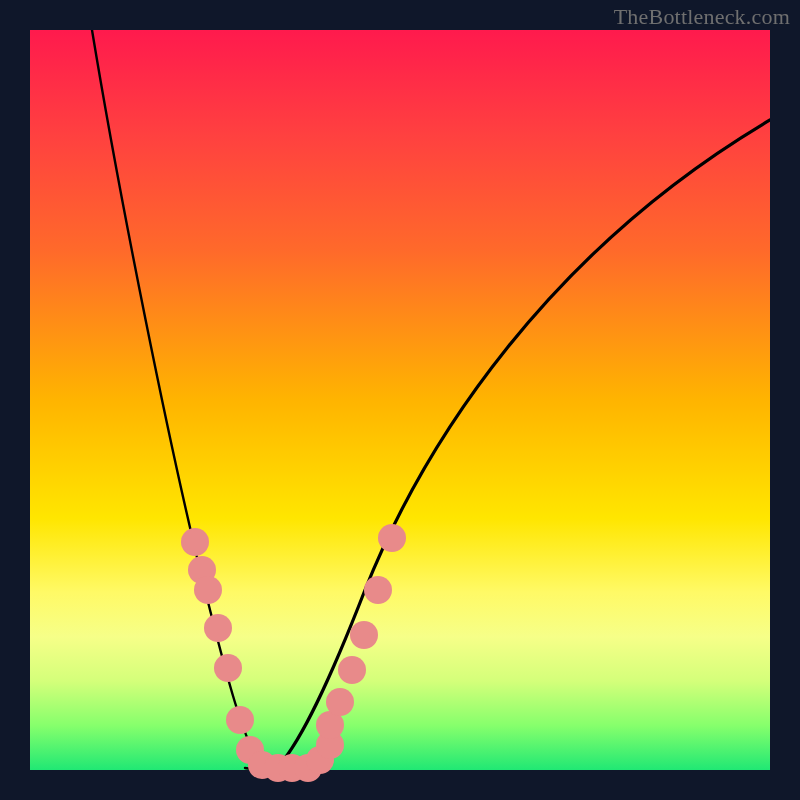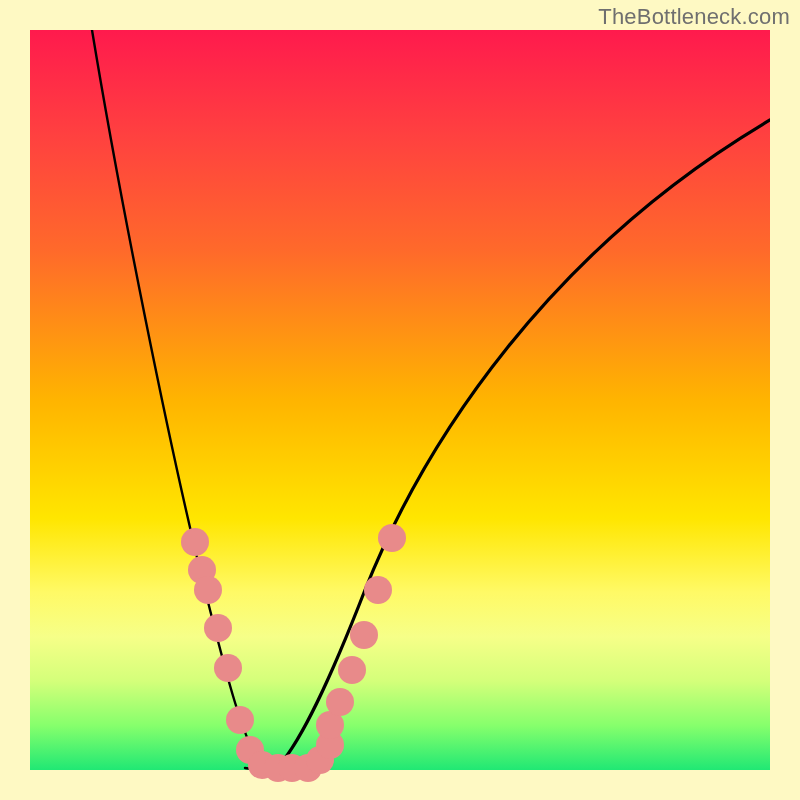--- a/index.html
+++ b/index.html
@@ -10,21 +10,22 @@
     background: #000;
     overflow: hidden;
     font-family: Arial, Helvetica, sans-serif;
   }
   .frame {
     position: absolute;
     left: 0;
     top: 0;
     width: 800px;
     height: 800px;
-    background: #fef9c3;
+    background: #0f172a;
+    font-family: Liberation Serif, serif;
   }
   .plot {
     position: absolute;
     left: 30px;
     top: 30px;
     width: 740px;
     height: 740px;
     background: linear-gradient(
       to bottom,
       #ff1a4d 0%,

